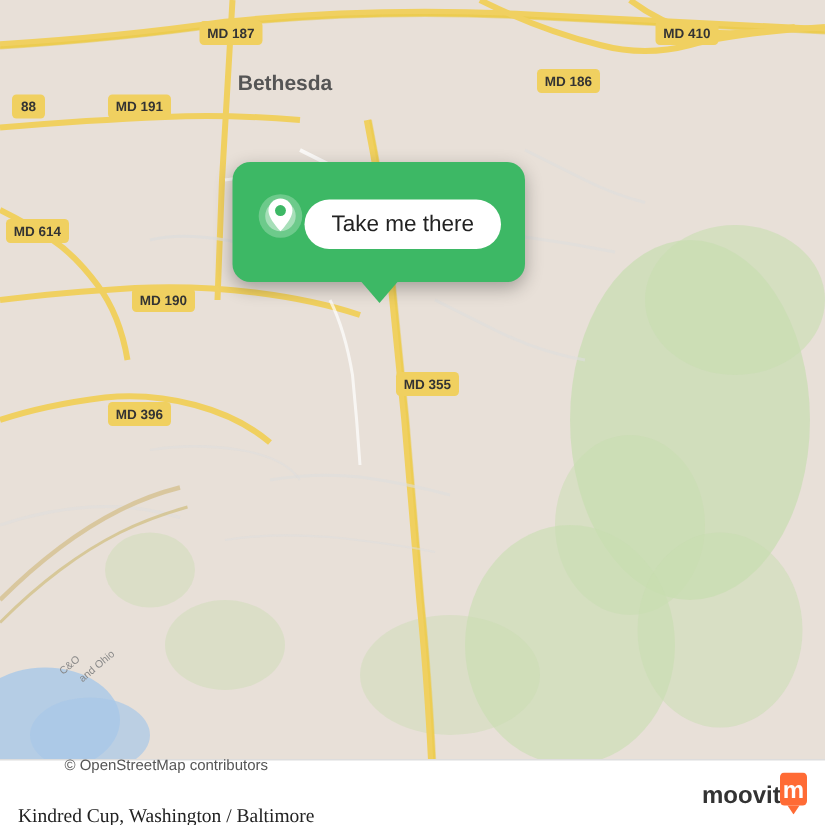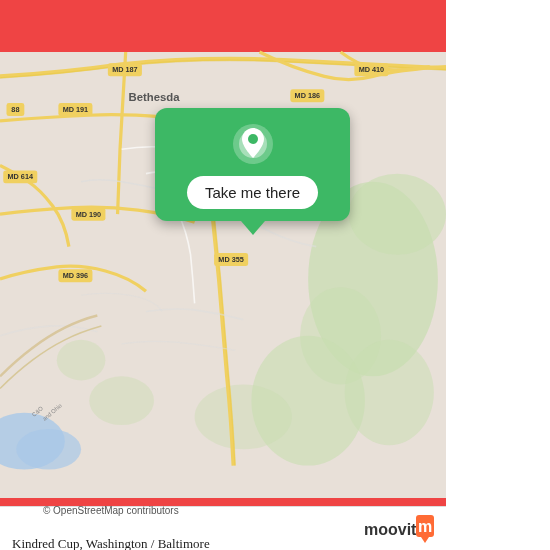--- a/index.html
+++ b/index.html
@@ -5,24 +5,24 @@
     * { margin: 0; padding: 0; box-sizing: border-box; }
     body {
       width: 550px;
       height: 550px;
       overflow: hidden;
       font-family: Arial, sans-serif;
       position: relative;
     }
 
     #map-container {
-      width: 446px;
+      width: 550px;
       height: 550px;
       position: relative;
-      background-color: #ef4444;
+      background-color: #0ea5e9;
     }
 
     
     #map-svg {
       position: absolute;
       top: 0; left: 0;
       width: 100%; height: 100%;
     }
 
     
@@ -60,21 +60,21 @@
 
     
     #popup-card {
       position: absolute;
       top: 108px;
       left: 155px;
       width: 195px;
       background: #3db865;
       border-radius: 12px;
       display: flex;
-      flex-direction: column;
+      flex-direction: row;
       align-items: center;
       padding: 14px 16px 12px;
       box-shadow: 0 4px 12px rgba(0,0,0,0.3);
     }
 
     #popup-pin {
       width: 44px;
       height: 44px;
       margin-bottom: 10px;
     }

